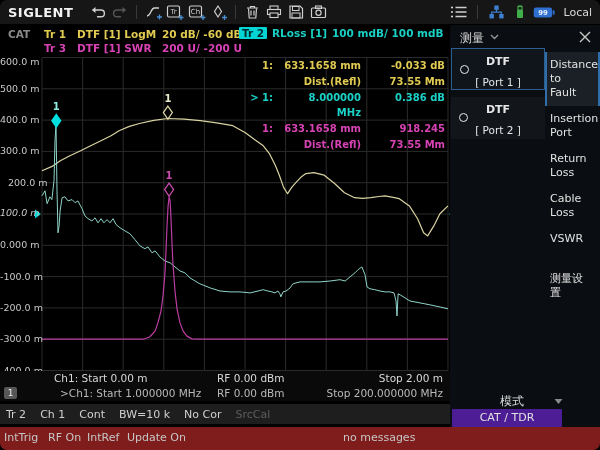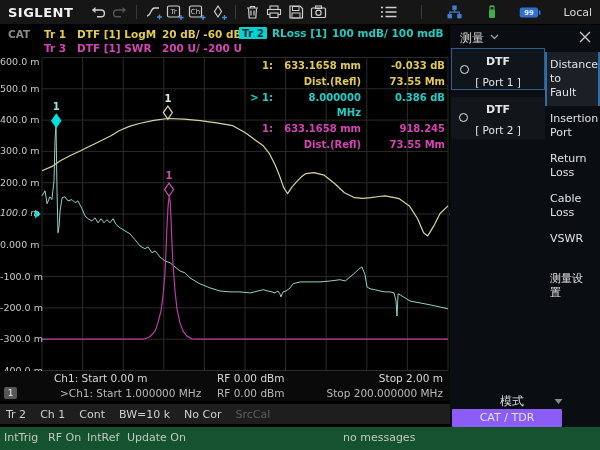--- a/index.html
+++ b/index.html
@@ -1,25 +1,25 @@
 <!DOCTYPE html>
 <html><head>
 <meta charset="utf-8">
 <style>
   html,body{margin:0;padding:0;background:#000;}
   *{box-sizing:border-box;}
   #screen{position:relative;width:600px;height:450px;background:#000;overflow:hidden;
-    font-family:"DejaVu Sans","Liberation Sans",sans-serif;color:#d4d4d4;}
+    font-family:"DejaVu Sans","Liberation Sans",sans-serif;color:#d4d4d4;border-radius:7px;}
   
   .toolbar{position:absolute;left:0;top:0;width:600px;height:25px;background:#161616;
     display:flex;align-items:center;border-bottom:1px solid #000;}
   .logo{font-size:13px;font-weight:bold;letter-spacing:.5px;color:#f2f2f2;margin:0 14px 0 8px;}
   .tbi{width:22px;height:20px;display:flex;align-items:center;justify-content:center;flex:0 0 auto;}
   .tbsep{width:1px;height:14px;background:#3a3a3a;margin:0 5px;}
-  .tb-right{margin-left:auto;display:flex;align-items:center;gap:16px;padding-right:8px;}
+  .tb-right{margin-left:auto;display:flex;align-items:center;gap:2px;padding-right:8px;}
   .local{font-size:11px;color:#d8d8d8;margin-left:6px;}
   
   .tracebar{position:absolute;left:0;top:25px;width:600px;height:24px;background:#000;font-size:10.5px;font-weight:600;}
   .tracebar span{position:absolute;white-space:nowrap;}
   .cat{left:8px;top:3px;color:#8a8a8a;}
   .t-y{color:#e0ca52;} .t-c{color:#19cfc4;} .t-m{color:#d743b4;}
   .tr2badge{left:239px;top:2px;background:#00d4d4;color:#00282a;padding:0 3px;border-radius:1px;}
   
   .graph{position:absolute;left:0;top:55px;width:450px;height:317px;background:#000;}
   .ylab{position:absolute;left:0;width:38px;text-align:right;font-size:9.5px;color:#c8c8c8;white-space:nowrap;}
@@ -29,41 +29,41 @@
   
   .chanrows{position:absolute;left:0;top:371px;width:450px;height:30px;background:#0a0a0a;font-size:10.5px;}
   .chanrows span{position:absolute;white-space:nowrap;}
   .cr1{color:#d8d8d8;} .cr2{color:#b9b9b9;}
   .chbadge{left:4px;top:16px;width:13px;height:12px;background:#575757;color:#ececec;
     border-radius:2px;text-align:center;font-size:9px;line-height:12px;}
   
   .statusbar{position:absolute;left:0;top:404px;width:450px;height:20px;background:#1e1e1e;
     display:flex;align-items:center;gap:14px;padding-left:6px;font-size:11px;color:#d0d0d0;}
   .dim{color:#5d5d5d;}
-  .bottombar{position:absolute;left:0;top:427px;width:600px;height:23px;background:#14532d;font-size:11px;}
+  .bottombar{position:absolute;left:0;top:427px;width:600px;height:23px;background:#7f1d1d;font-size:11px;}
   .bottombar span{position:absolute;top:4px;white-space:nowrap;color:#c6c6c6;}
   .msg{color:#6f6f6f;text-align:center;}
   
   .sidebar{position:absolute;left:450px;top:25px;width:150px;height:402px;background:#0a0d11;}
   .sb-head{position:absolute;left:0;top:0;width:150px;height:24px;}
   .sb-title{position:absolute;left:10px;top:5px;font-size:12px;color:#dadada;}
   .sb-caret{position:absolute;left:40px;top:9px;}
   .sb-close{position:absolute;right:8px;top:5px;width:14px;height:14px;}
   .portbtn{position:absolute;left:1px;width:94px;height:42px;background:#12161b;text-align:center;color:#e6e6e6;}
   .portbtn .pt{font-size:11px;font-weight:600;margin-top:6px;}
   .portbtn .ps{font-size:10.5px;margin-top:8px;}
   .portbtn.sel{border:1px solid #2c5d8f;background:#10151c;}
   .radio{position:absolute;left:8px;top:16px;width:9px;height:9px;border:1.5px solid #e8e8e8;border-radius:50%;}
   .softkeys{position:absolute;left:95px;top:27px;width:55px;}
   .softkey{position:relative;width:55px;padding:6px 8px 6px 5px;font-size:11px;line-height:14px;
     color:#e2e2e2;min-height:40px;}
   .softkey.sel{background:#1b2026;border-left:2px solid #2f6ea8;border-right:2px solid #2f6ea8;padding-left:3px;}
   .modelabel{position:absolute;left:50px;top:368px;font-size:12px;color:#dadada;}
   .modecaret{position:absolute;left:104px;top:373px;}
-  .modebtn{position:absolute;left:2px;top:384px;width:110px;height:18px;background:#8b5cf6;
+  .modebtn{position:absolute;left:2px;top:384px;width:110px;height:18px;background:#4c1d95;
     color:#e2e2e2;font-size:11px;text-align:center;line-height:18px;border-radius:1px;}
   svg{display:block;}
 </style>
 </head>
 <body>
 
 <div id="screen">
 
   <div class="toolbar">
     <div class="logo">SIGLENT</div>
@@ -218,21 +218,21 @@
         <path d="M 56.2912 59.226 L 60.7912 65.726 L 56.2912 72.226 L 51.7912 65.726 Z" fill="#00e0e0" stroke="#00e0e0" stroke-width="1.2"></path>
         <text x="56.2912" y="54.726" fill="#8fe8e0" font-size="10" font-weight="bold" text-anchor="middle">1</text>
         <path d="M 169.078 128.08599999999998 L 173.578 134.58599999999998 L 169.078 141.08599999999998 L 164.578 134.58599999999998 Z" fill="none" stroke="#cb4cb0" stroke-width="1.2"></path>
         <text x="169.078" y="123.58599999999998" fill="#cb4cb0" font-size="10" font-weight="bold" text-anchor="middle">1</text>
       </svg>
     <div id="ylabels">
         <div class="ylab" style="top: 1px;">600.0 m</div>
         <div class="ylab" style="top: 27.8px;">500.0 m</div>
         <div class="ylab" style="top: 59.1px;">400.0 m</div>
         <div class="ylab" style="top: 90.4px;">300.0 m</div>
-        <div class="ylab" style="top: 121.7px;">200.0 m</div>
+        <div class="ylab" style="top: 121.7px; margin-left: 8px;">200.0 m</div>
         <div class="ylab" style="top: 152px; font-style: italic;">100.0 m</div>
         <div class="ylab" style="top: 184.3px;">0.000 m</div>
         <div class="ylab" style="top: 215.6px;">-100.0 m</div>
         <div class="ylab" style="top: 246.9px;">-200.0 m</div>
         <div class="ylab" style="top: 278.2px;">-300.0 m</div>
         <div class="ylab" style="top: 309.5px;">-400.0 m</div>
       </div>
     <div class="readouts">
       <span class="ro-y">1:</span>
       <span class="ro-y">633.1658 mm</span>

